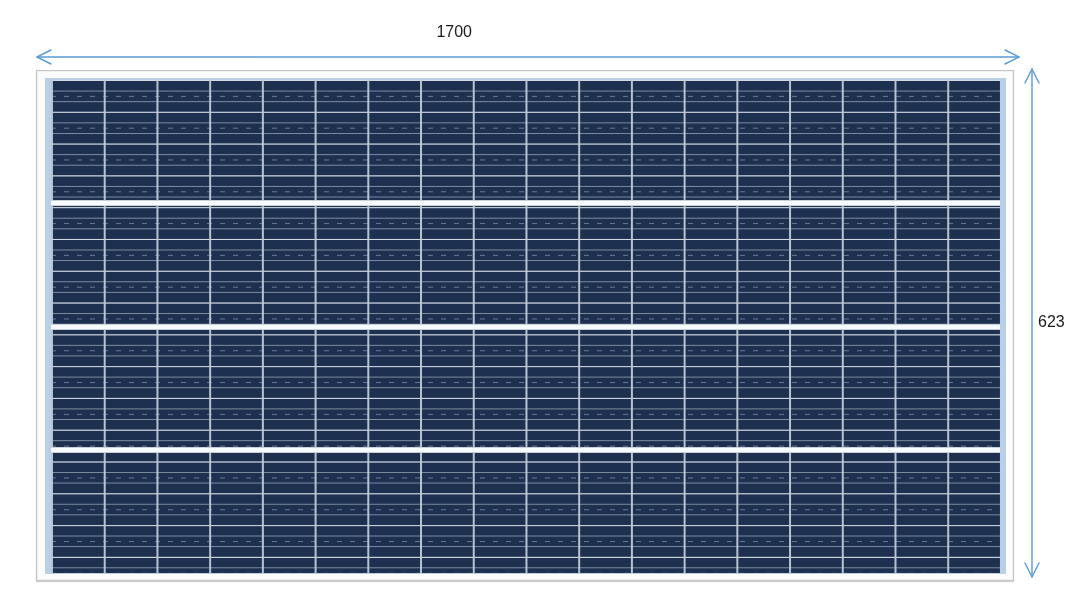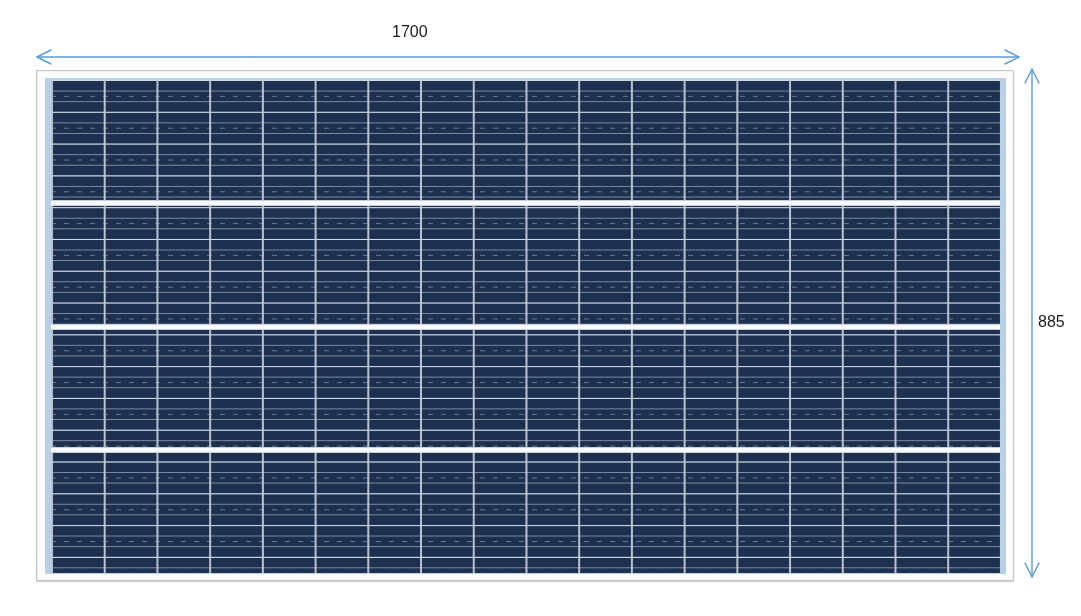--- a/index.html
+++ b/index.html
@@ -13,21 +13,21 @@
   }
 
   
   .dim-label {
     position: absolute;
     color: var(--label-text, #1b1b1b);
     font-size: 16px;
     line-height: 1.2;
     white-space: nowrap;
   }
-  .dim-label-w { left: 392px; top: 22px; width: 80px; text-align: left; }
+  .dim-label-w { left: 392px; top: 22px; width: 80px; text-align: right; }
   .dim-label-h { left: 1038px; top: 312px; }
 
   
   .dim-arrow { position: absolute; }
   .dim-arrow line, .dim-arrow polyline {
     stroke: var(--dimension-line-blue, #5b9bd5);
     stroke-width: 1.4;
     fill: none;
     stroke-linecap: round;
     stroke-linejoin: round;
@@ -114,15 +114,15 @@
         </div>
     </div>
   </div>
 
   <svg class="dim-arrow dim-v" viewBox="0 0 20 522">
     <line x1="9" y1="7" x2="9" y2="515"></line>
     <polyline points="2,21 9,7 16,21"></polyline>
     <polyline points="2,501 9,515 16,501"></polyline>
   </svg>
 
-  <div class="dim-label dim-label-h">885</div>
+  <div class="dim-label dim-label-h">623</div>
 
 </div>
 
 </body></html>

